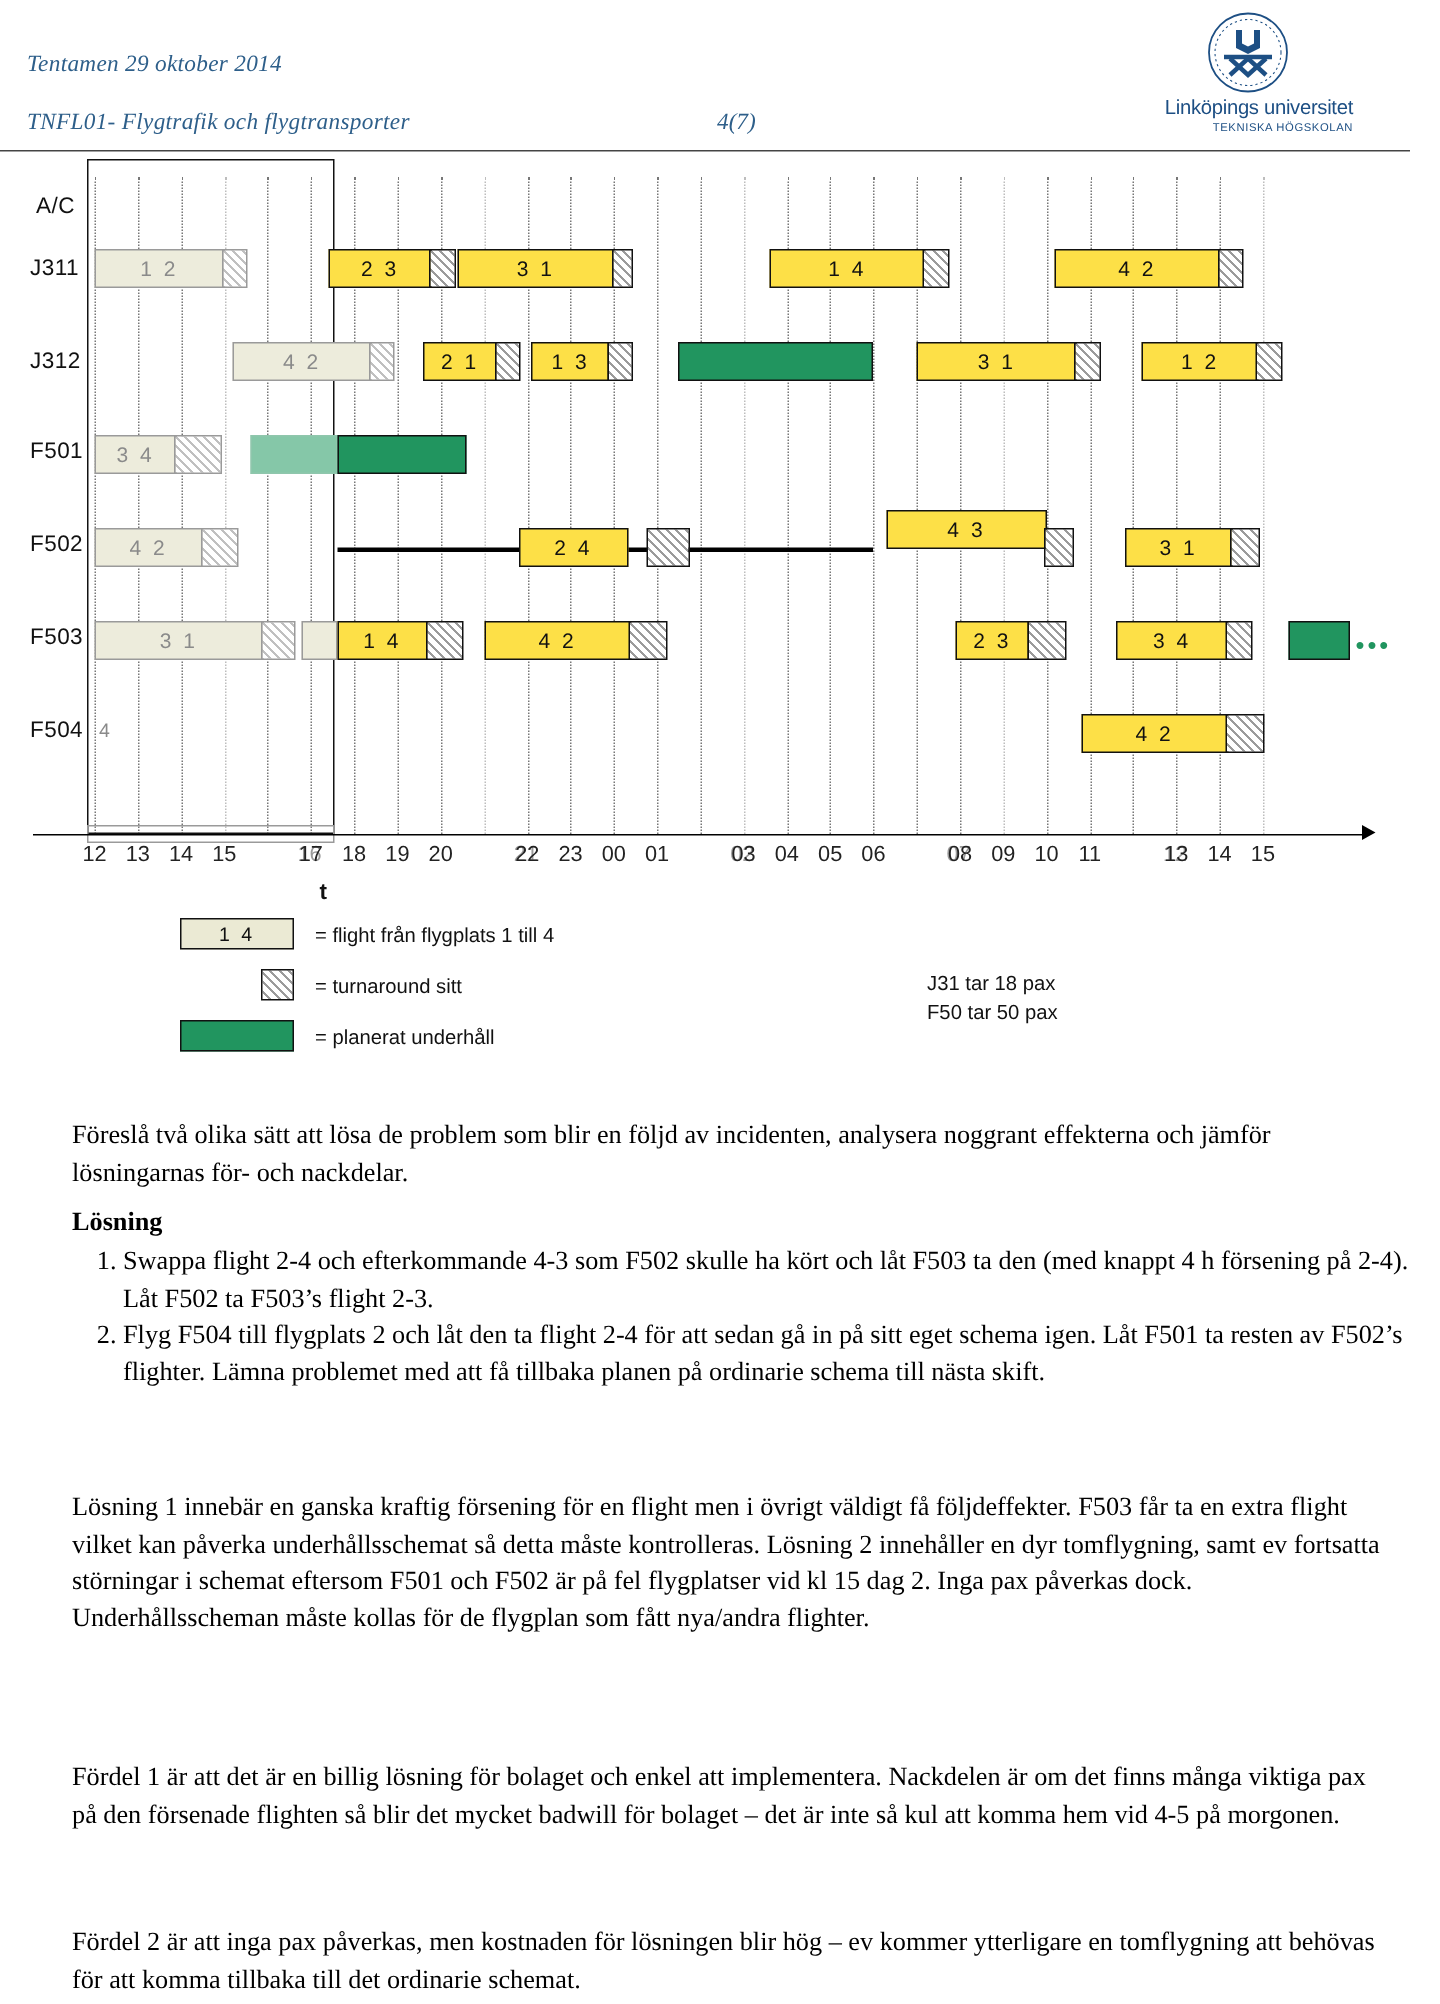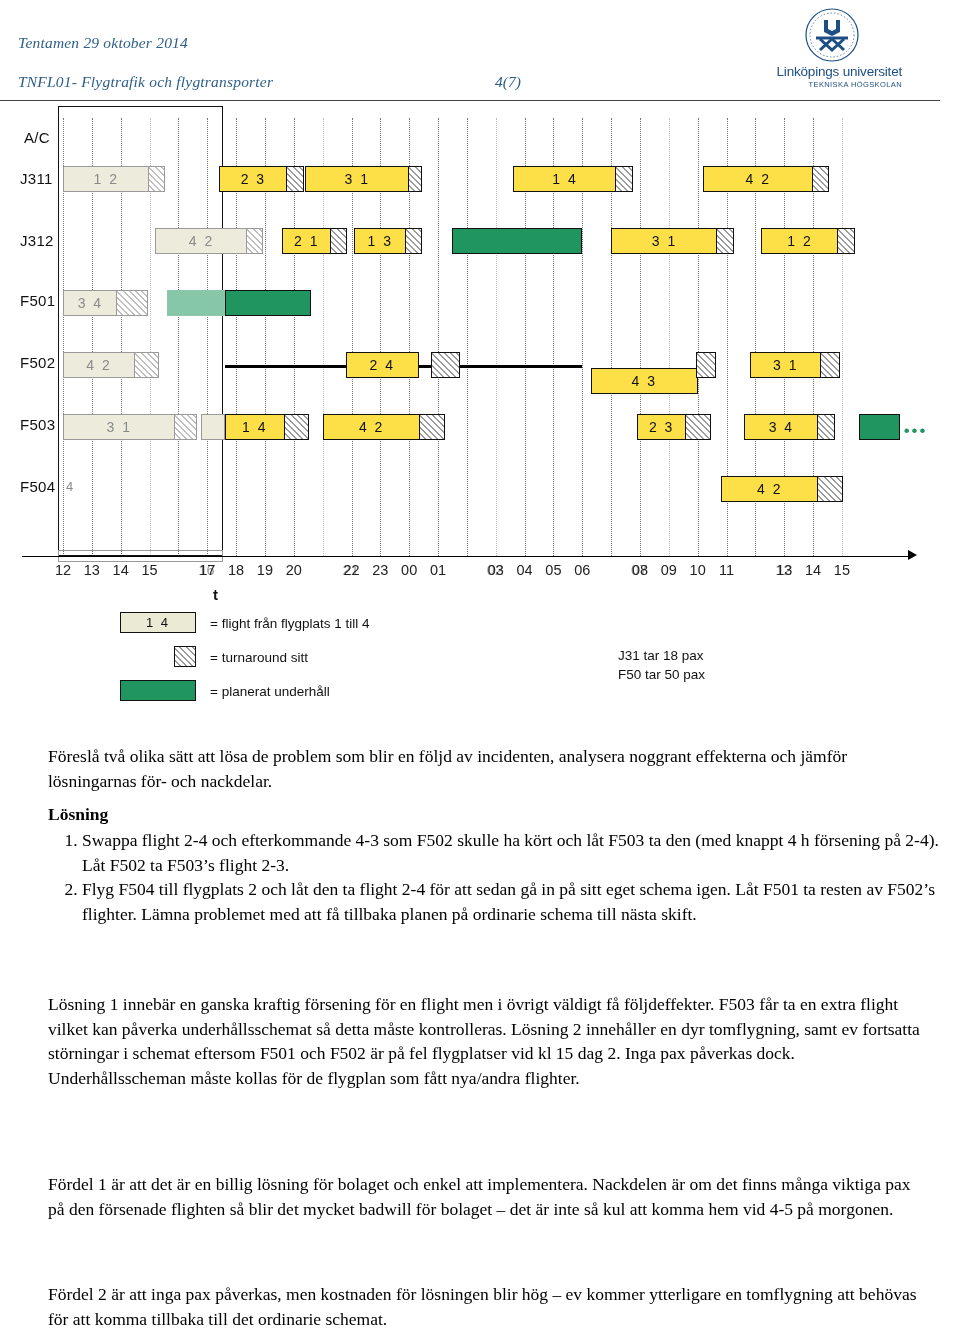--- a/index.html
+++ b/index.html
@@ -5,21 +5,21 @@
   html,body{margin:0;padding:0;background:#fff;}
   body{
     width:960px;height:1336px;position:relative;overflow:hidden;
     font-family:"Liberation Serif","DejaVu Serif",serif;
     color:#000;
   }
   
   .hdr{position:absolute;left:0;top:0;width:960px;height:102px;}
   .hdr-line1{position:absolute;left:18px;top:34px;font-style:italic;font-size:15.5px;color:#2e5f8a;letter-spacing:.2px;}
   .hdr-line2{position:absolute;left:18px;top:73px;font-style:italic;font-size:15.5px;color:#2e5f8a;letter-spacing:.2px;}
-  .hdr-page{position:absolute;left:478px;top:73px;font-style:italic;font-size:15.5px;color:#2e5f8a;margin-left:17px;}
+  .hdr-page{position:absolute;left:478px;top:73px;font-style:italic;font-size:15.5px;color:#2e5f8a;}
   .hdr-rule{position:absolute;left:0;top:100px;width:940px;height:0;border-top:1.6px solid #444;}
   .logo{position:absolute;left:762px;top:8px;width:140px;height:86px;text-align:right;}
   .logo svg{display:block;margin:0 auto;}
   .logo-t1{font-family:"Liberation Sans","DejaVu Sans",sans-serif;font-size:13.5px;color:#1d4f84;line-height:1.05;letter-spacing:-.2px;margin-top:1px;}
   .logo-t2{font-family:"Liberation Sans","DejaVu Sans",sans-serif;font-size:7.5px;color:#1d4f84;letter-spacing:.4px;margin-top:1px;}
 
   
   .gantt{position:absolute;left:0;top:104px;width:960px;height:620px;
          font-family:"Liberation Sans","DejaVu Sans",sans-serif;}
   .glabel{position:absolute;font-size:15px;color:#111;letter-spacing:.3px;}
@@ -188,21 +188,21 @@
       <div class="bar" style="left: 761.17px; width: 77.895px; top: 124px;">1 2</div>
       <div class="hatch" style="left: 837.465px; width: 17.31px; top: 124px;"></div>
       <div class="bar pale" style="left: 63px; width: 54.815px; top: 186px;">3 4</div>
       <div class="hatch pale" style="left: 116.215px; width: 31.735px; top: 186px;"></div>
       <div class="maint pale" style="left: 166.86px; width: 57.7px; top: 186px;"></div>
       <div class="maint" style="left: 224.56px; width: 86.55px; top: 186px;"></div>
       <div class="bar pale" style="left: 63px; width: 72.125px; top: 248px;">4 2</div>
       <div class="hatch pale" style="left: 133.525px; width: 25.965px; top: 248px;"></div>
       <div class="bar" style="left: 345.73px; width: 73px; top: 248px;">2 4</div>
       <div class="hatch" style="left: 430.68px; width: 28.85px; top: 248px;"></div>
-      <div class="bar" style="left: 590.955px; width: 106.745px; top: 264px; text-align: center;">4 3</div>
+      <div class="bar" style="left: 590.955px; width: 106.745px; top: 236px; text-align: center;">4 3</div>
       <div class="hatch" style="left: 696.1px; width: 20.195px; top: 248px;"></div>
       <div class="bar" style="left: 749.63px; width: 72.125px; top: 248px;">3 1</div>
       <div class="hatch" style="left: 820.155px; width: 20.195px; top: 248px;"></div>
       <div class="bar pale" style="left: 63px; width: 112.515px; top: 310px;">3 1</div>
       <div class="hatch pale" style="left: 173.915px; width: 23.08px; top: 310px;"></div>
       <div class="bar pale" style="left: 201.48px; width: 23.08px; top: 310px;"></div>
       <div class="bar" style="left: 224.56px; width: 60.585px; top: 310px;">1 4</div>
       <div class="hatch" style="left: 283.545px; width: 25.965px; top: 310px;"></div>
       <div class="bar" style="left: 322.65px; width: 98.09px; top: 310px;">4 2</div>
       <div class="hatch" style="left: 419.14px; width: 25.965px; top: 310px;"></div>

